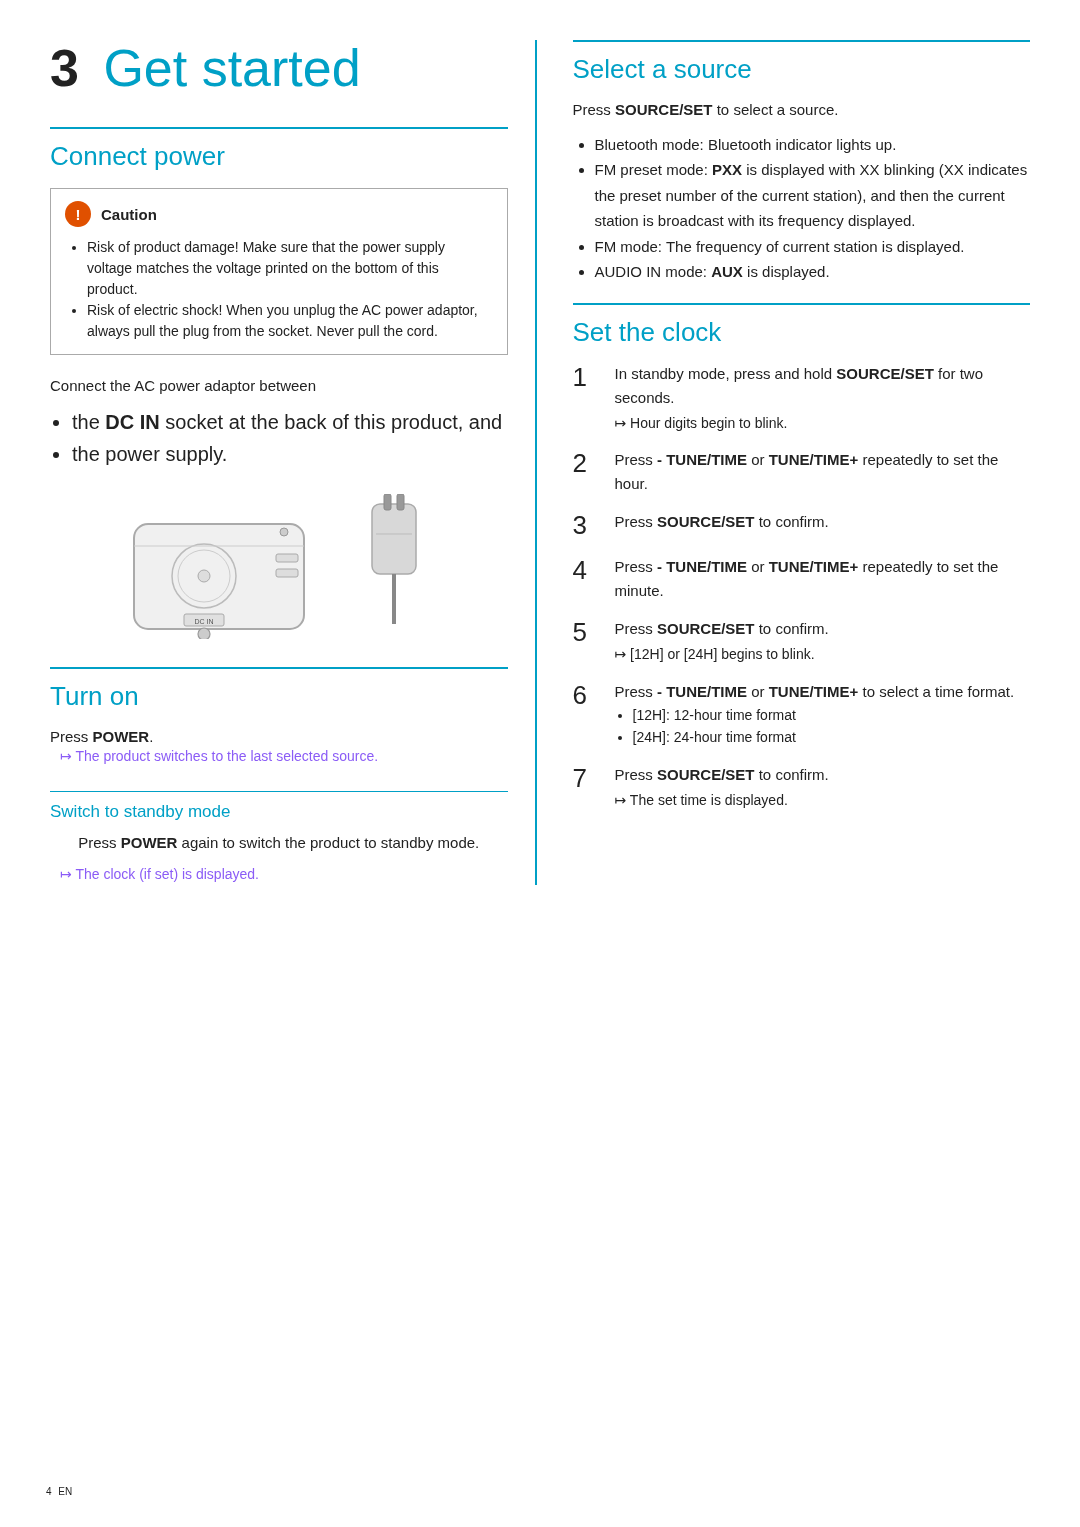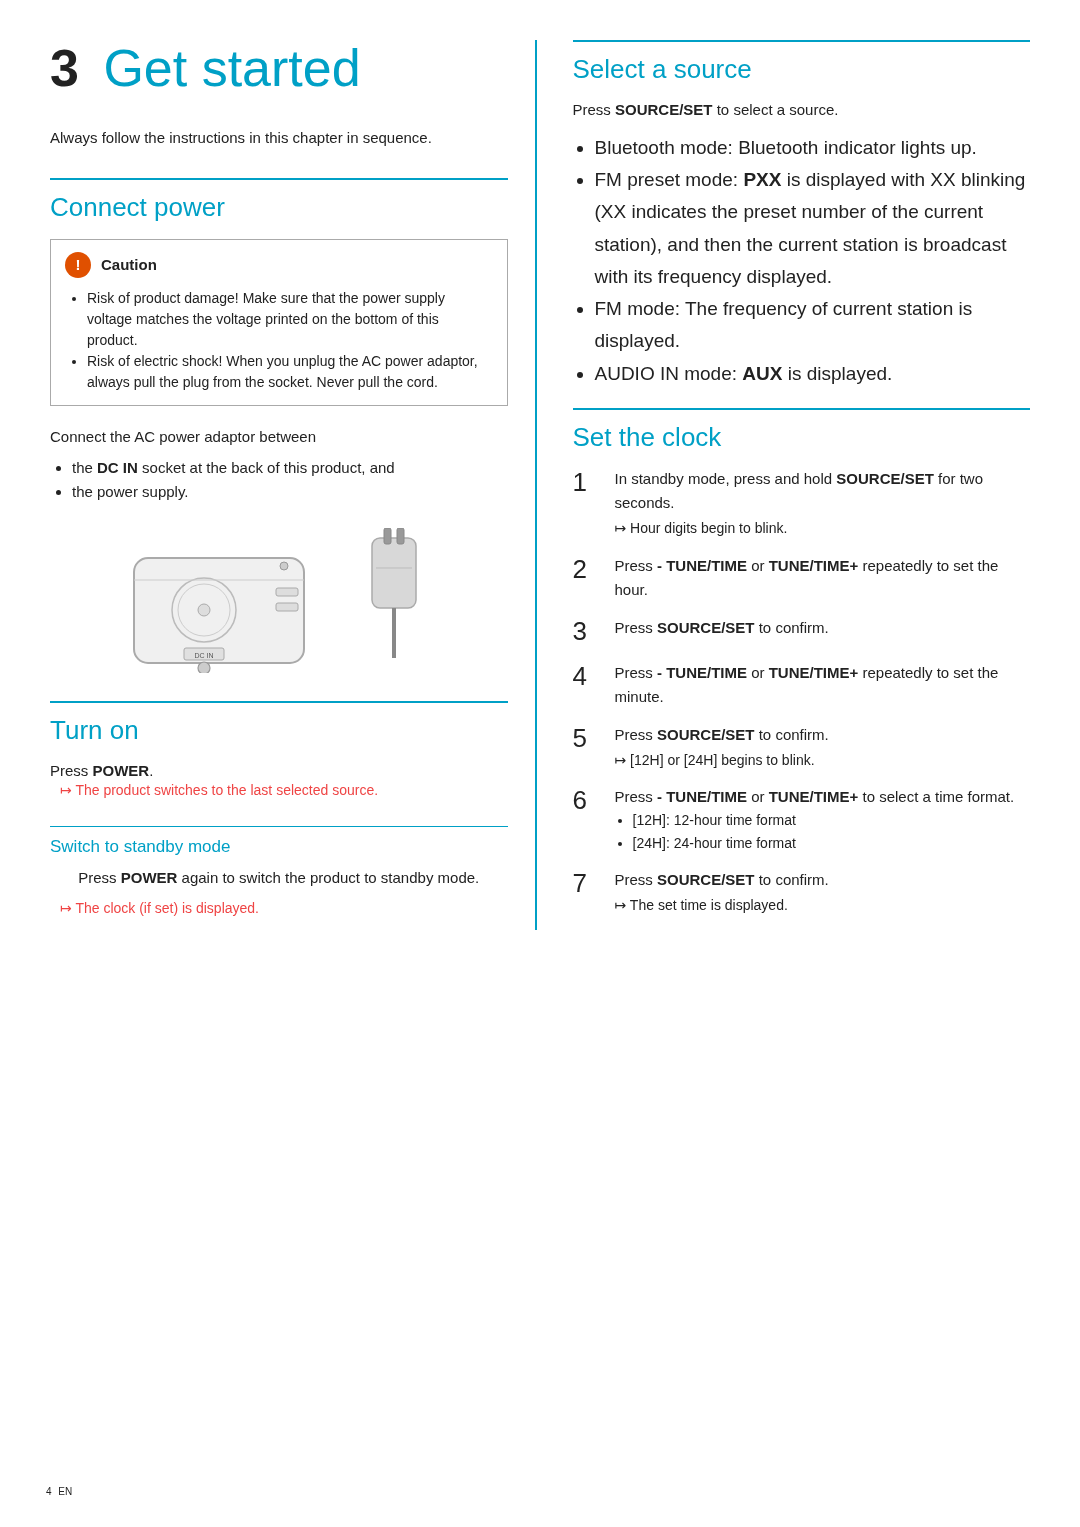--- a/index.html
+++ b/index.html
@@ -103,21 +103,21 @@
     .connect-text {
       font-size: 15px;
       margin-bottom: 8px;
       line-height: 1.5;
     }
     .bullet-list {
       list-style: disc;
       margin-left: 22px;
       margin-bottom: 24px;
       line-height: 1.6;
-      font-size: 15px;
+      font-size: 20px;
     }
     .bold { font-weight: 700; }
 
     
     .device-illustration {
       display: flex;
       justify-content: center;
       align-items: flex-end;
       margin: 16px 0 28px 0;
       gap: 20px;
@@ -125,21 +125,21 @@
 
     
 
     
     .turn-on-section {
       margin-top: 8px;
     }
     .result-arrow {
       font-size: 14px;
       margin-left: 10px;
-      color: #ef4444;
+      color: #8b5cf6;
       line-height: 1.6;
     }
 
     
     .subsection-heading {
       font-size: 17px;
       font-weight: 400;
       color: #00a0c6;
       border-top: 1.5px solid #00a0c6;
       padding-top: 10px;
@@ -157,21 +157,21 @@
     }
 
     .source-intro {
       font-size: 15px;
       margin-bottom: 10px;
       line-height: 1.5;
     }
     .source-list {
       list-style: disc;
       margin-left: 22px;
-      font-size: 19px;
+      font-size: 15px;
       line-height: 1.7;
       margin-bottom: 18px;
     }
 
     
     .clock-steps {
       margin-top: 10px;
     }
     .clock-step {
       display: flex;
@@ -219,21 +219,20 @@
 <div style="position:relative; min-height:1527px;">
 <div class="page">
 
   <div class="left-col">
 
     <div class="chapter-heading">
       <span class="chapter-number">3</span>
       <span>Get started</span>
     </div>
 
-    <p class="intro-text">Always follow the instructions in this chapter in sequence.</p>
 
     <div class="section-heading">Connect power</div>
 
     <div class="caution-box">
       <div class="caution-header">
         <div class="caution-icon">!</div>
         <span class="caution-title">Caution</span>
       </div>
       <ul class="caution-list">
         <li>Risk of product damage! Make sure that the power supply voltage matches the voltage printed on the bottom of this product.</li>

